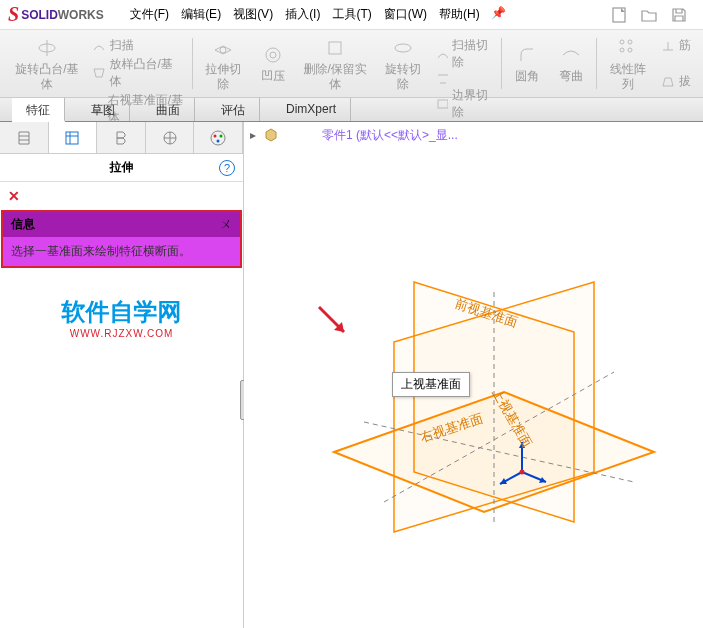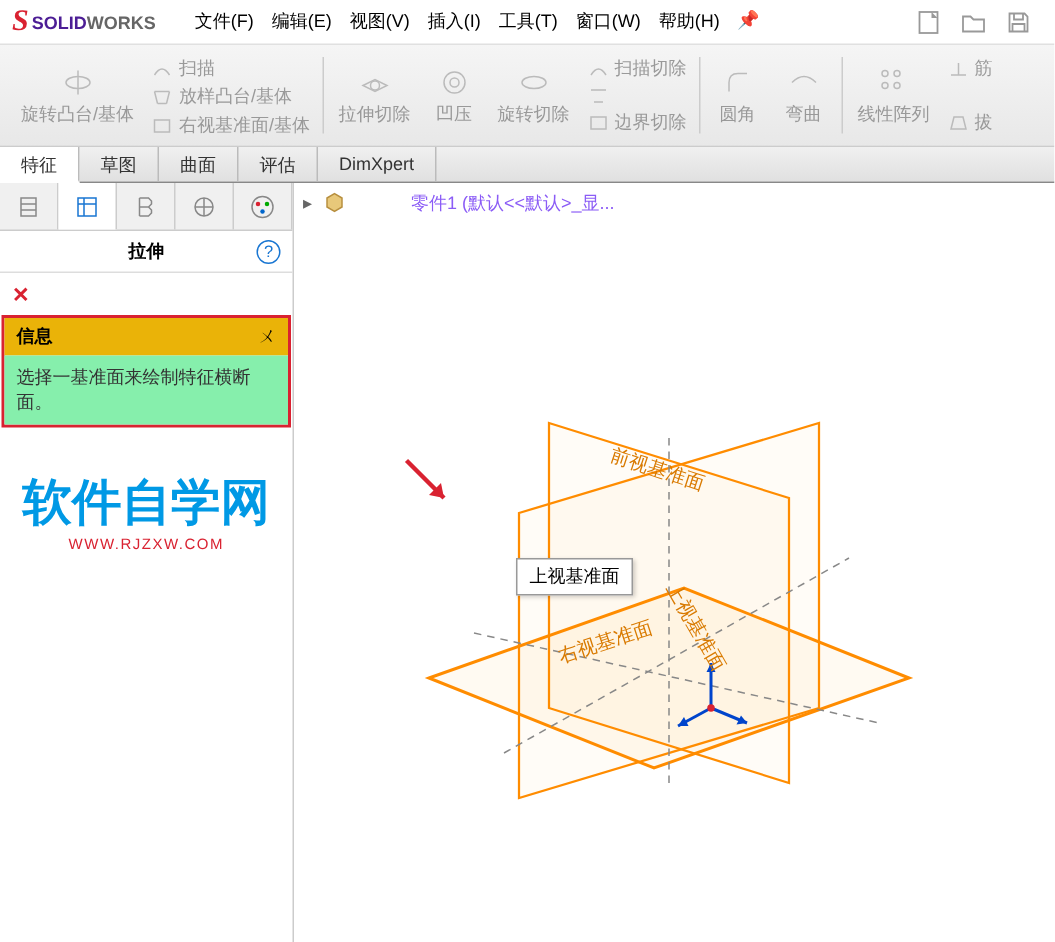--- a/index.html
+++ b/index.html
@@ -14,40 +14,40 @@
 .qat{position:absolute;right:10px;top:3px;display:flex;gap:2px;}
 .qat-btn{width:28px;height:24px;display:flex;align-items:center;justify-content:center;cursor:pointer;color:#888;}
 .ribbon{height:68px;background:linear-gradient(#f5f5f5,#e8e8e8);border-bottom:1px solid #ccc;display:flex;padding:4px 8px;gap:2px;}
 .ribbon-group{display:flex;flex-direction:column;align-items:center;justify-content:center;padding:2px 6px;color:#999;text-align:center;line-height:1.2;}
 .ribbon-group.lg{min-width:42px;}
 .ribbon-group svg{margin-bottom:2px;}
 .ribbon-sep{width:1px;background:#ccc;margin:4px 2px;}
 .ribbon-list{display:flex;flex-direction:column;justify-content:space-between;padding:2px 4px;}
 .ribbon-list-item{display:flex;align-items:center;gap:4px;color:#999;padding:1px 0;}
 .tabs{height:24px;background:linear-gradient(#f0f0f0,#e0e0e0);display:flex;border-bottom:1px solid #888;}
-.tab{padding:4px 14px;border-right:1px solid #bbb;cursor:pointer;color:#333;}
+.tab{padding:4px 14px;border-right:1px solid #bbb;cursor:pointer;color:#333;margin-left:12px;}
 .tab.active{background:#fff;border-bottom:2px solid #fff;margin-bottom:-1px;}
 .view-tools{position:absolute;right:8px;top:128px;display:flex;gap:4px;}
 .vt-btn{width:22px;height:22px;display:flex;align-items:center;justify-content:center;cursor:pointer;}
 .main{display:flex;height:calc(100% - 122px);}
-.left-panel{width:196px;border-right:1px solid #ccc;display:flex;flex-direction:column;background:#fff;}
+.left-panel{width:244px;border-right:1px solid #ccc;display:flex;flex-direction:column;background:#fff;}
 .panel-tabs{height:32px;display:flex;border-bottom:1px solid #ccc;background:#f0f0f0;}
 .panel-tab{flex:1;display:flex;align-items:center;justify-content:center;border-right:1px solid #ccc;cursor:pointer;}
 .panel-tab.active{background:#fff;}
 .panel-header{height:28px;display:flex;align-items:center;justify-content:center;position:relative;border-bottom:1px solid #ddd;}
 .panel-title{font-weight:bold;}
 .help-btn{position:absolute;right:8px;color:#1976d2;border:1px solid #1976d2;border-radius:50%;width:16px;height:16px;display:flex;align-items:center;justify-content:center;font-size:11px;cursor:pointer;}
 .close-row{padding:6px 8px;}
 .close-x{color:#d92231;font-weight:bold;cursor:pointer;font-size:14px;}
 .info-section{border:2px solid #d92231;margin:0 1px;}
-.info-header{display:flex;justify-content:space-between;align-items:center;padding:4px 8px;background:#eab308;cursor:pointer;}
+.info-header{display:flex;justify-content:space-between;align-items:center;padding:4px 8px;background:#a21caf;cursor:pointer;}
 .info-header b{font-weight:bold;}
-.info-body{background:#86efac;padding:6px 8px;color:#333;}
+.info-body{background:#d946ef;padding:6px 8px;color:#333;}
 .watermark{margin-top:28px;text-align:center;}
-.wm-main{color:#0099e5;font-weight:bold;font-size:33px;}
+.wm-main{color:#0099e5;font-weight:bold;font-size:24px;}
 .wm-sub{color:#d92231;font-size:10px;letter-spacing:1px;}
 .collapse-grip{position:absolute;left:240px;top:380px;width:6px;height:40px;background:#ddd;border:1px solid #999;border-radius:2px;cursor:pointer;}
 .viewport{flex:1;position:relative;background:#fff;overflow:hidden;}
 .breadcrumb{position:absolute;top:4px;left:6px;display:flex;align-items:center;gap:6px;}
 .bc-arrow{color:#666;cursor:pointer;}
 .bc-text{color:#8b5cf6;margin-left:36px;}
 .planes{position:absolute;top:100px;left:60px;width:360px;height:360px;}
 .tooltip{position:absolute;background:#fff;border:1px solid #999;padding:3px 8px;left:148px;top:250px;box-shadow:1px 1px 3px rgba(0,0,0,0.2);}
 .arrow-annot{position:absolute;left:70px;top:180px;}
 .plane-label{fill:#d97a00;font-size:13px;font-weight:500;}
@@ -128,20 +128,26 @@
   </div>
   <div class="ribbon-group lg">
     <svg width="24" height="24">
         <circle cx="12" cy="12" r="7" fill="none" stroke="#bbb"></circle>
         <circle cx="12" cy="12" r="3" fill="none" stroke="#bbb"></circle>
       </svg>
     <span>凹压</span>
   </div>
   <div class="ribbon-group lg">
     <svg width="24" height="24">
+        <rect x="6" y="6" width="12" height="12" fill="none" stroke="#bbb"></rect>
+      </svg>
+    <span>删除/保留实体</span>
+  </div>
+  <div class="ribbon-group lg">
+    <svg width="24" height="24">
         <ellipse cx="12" cy="12" rx="8" ry="4" fill="none" stroke="#bbb"></ellipse>
       </svg>
     <span>旋转切除</span>
   </div>
   <div class="ribbon-list">
     <div class="ribbon-list-item">
         <svg width="14" height="12">
           <path d="M2 10 Q7 2 12 10" fill="none" stroke="#bbb"></path>
         </svg>
         <span>扫描切除</span>

